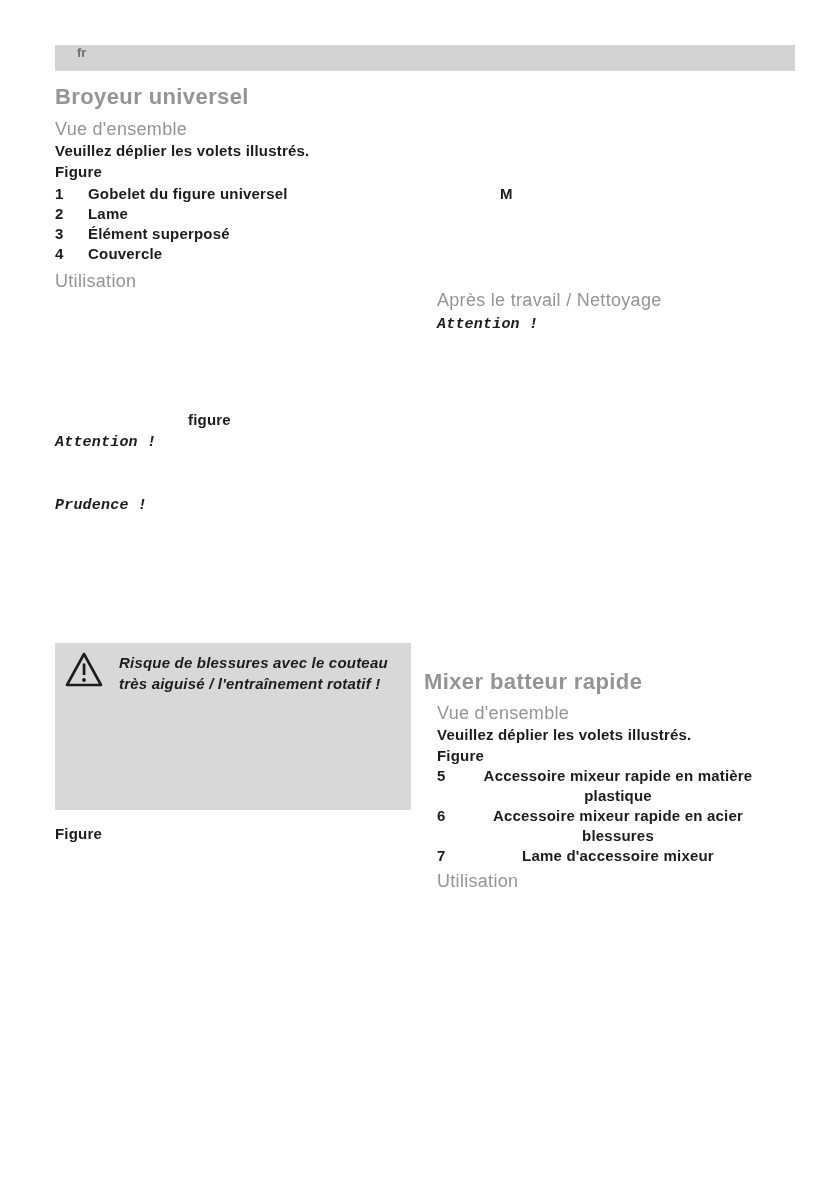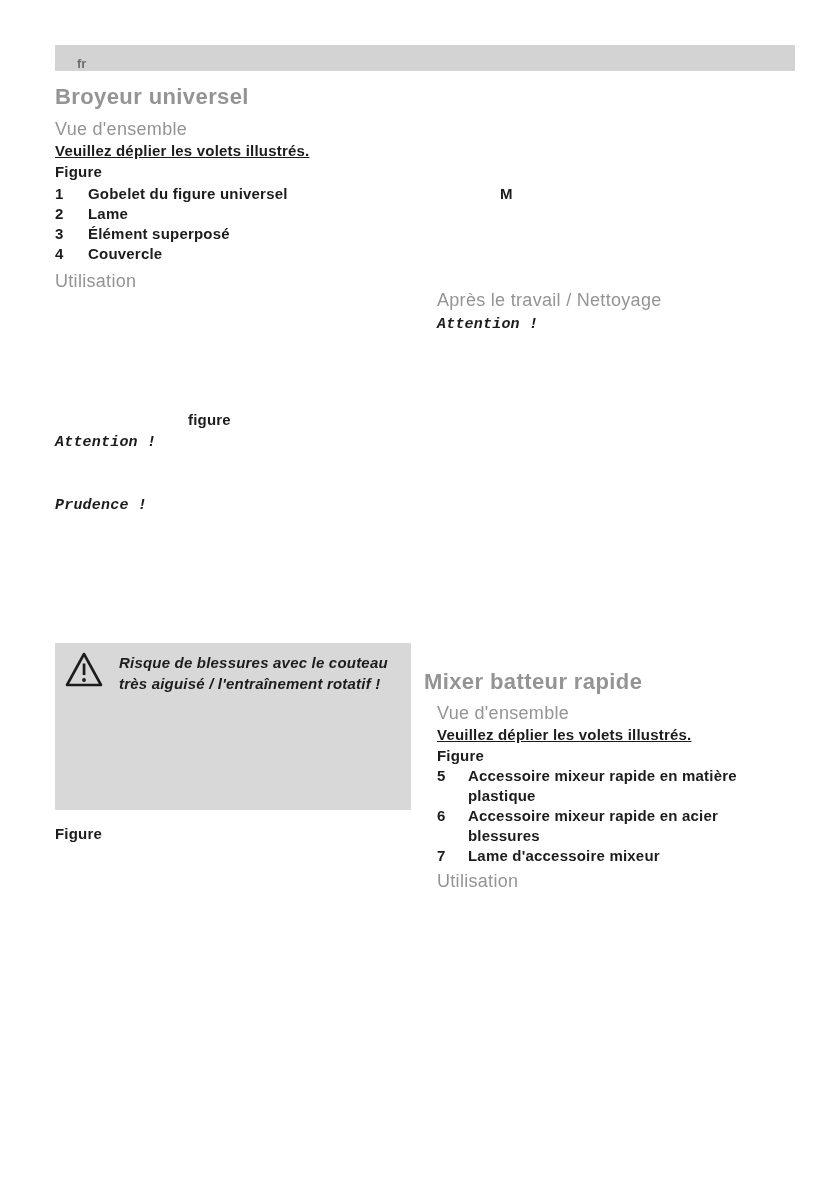--- a/index.html
+++ b/index.html
@@ -9,38 +9,38 @@
     width:840px;
     height:1190px;
     background:#ffffff;
     font-family:"Liberation Sans", sans-serif;
     color:#1c1c1c;
     overflow:hidden;
   }
   .abs { position:absolute; }
   .h1 { font-size:22px; font-weight:bold; color:#949494; letter-spacing:0.4px; }
   .h2 { font-size:18px; font-weight:normal; color:#949494; letter-spacing:0.3px; }
-  .body-txt { font-size:15px; font-weight:bold; letter-spacing:0.2px;text-decoration:underline; }
+  .body-txt { font-size:15px; font-weight:bold; letter-spacing:0.2px; }
   .bold-label { font-size:15px; font-weight:bold; letter-spacing:0.2px; }
   .italic-label { font-size:15px; font-weight:bold; font-style:italic; letter-spacing:0.2px;font-family:Liberation Mono, monospace; }
   .lang-bar {
     left:55px; top:45px; width:740px; height:26px;
     background:#d3d3d3;
-    display:flex; align-items:flex-end;
+    display:flex; align-items:flex-start;
   }
   .lang-bar .lang {
     margin-left:22px;
     font-size:13px; font-weight:bold; color:#6f6f6f;
   }
   .plist .li { display:flex; line-height:20px; }
   .plist .num { flex:none; width:33px; font-size:15px; font-weight:bold; }
   .plist .txt { font-size:15px; font-weight:bold; letter-spacing:0.2px; }
   .plist-left .txt { width:320px; }
   .plist-right .num { width:31px; }
-  .plist-right .txt { width:300px; }
+  .plist-right .txt { width:300px;text-align:center; }
   .warning-box {
     left:55px; top:643px; width:356px; height:167px;
     background:#d8d8d8;
   }
   .warning-box .warn-icon { position:absolute; left:10px; top:8px; }
   .warning-box .warn-text {
     position:absolute; left:64px; top:9px; width:286px;
     font-size:15px; font-weight:bold; font-style:italic;
     line-height:21px; letter-spacing:0.2px;
   }

